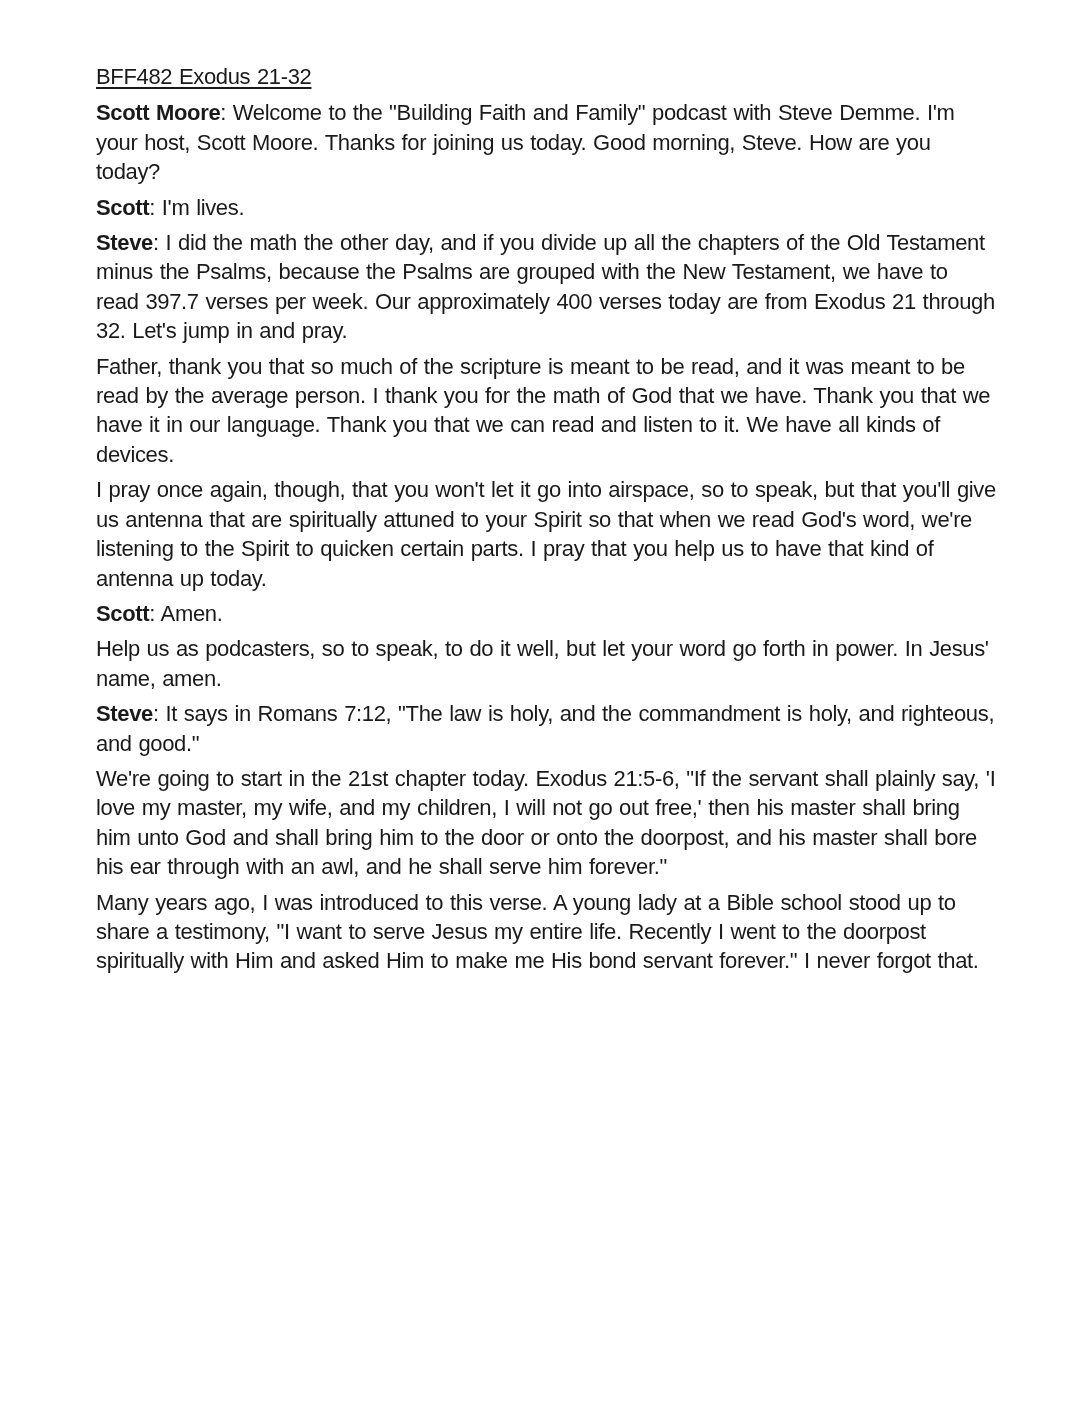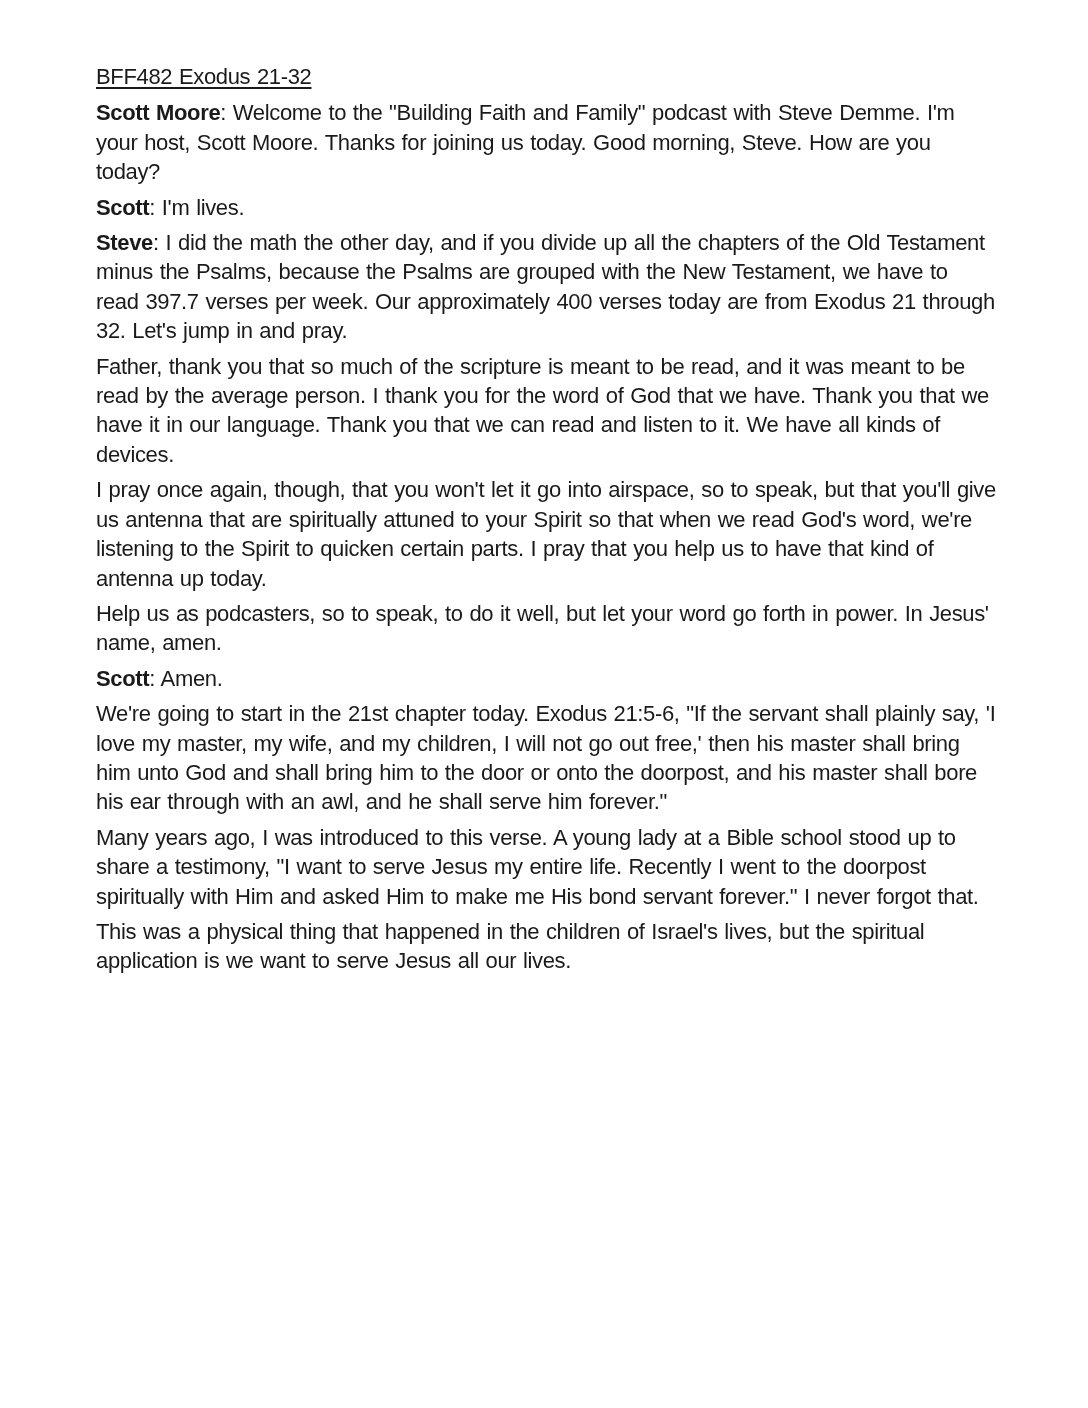--- a/index.html
+++ b/index.html
@@ -59,32 +59,32 @@
 
     <h1 class="doc-title">BFF482 Exodus 21-32</h1>
 
     <p class="para"><span class="speaker">Scott Moore</span><span>: Welcome to the "Building Faith and Family" podcast with Steve Demme. I'm your host, Scott Moore. Thanks for joining us today. Good morning, Steve. How are you today?</span></p>
 
 
     <p class="para"><span class="speaker">Scott</span><span>: I'm lives.</span></p>
 
     <p class="para"><span class="speaker">Steve</span><span>: I did the math the other day, and if you divide up all the chapters of the Old Testament minus the Psalms, because the Psalms are grouped with the New Testament, we have to read 397.7 verses per week. Our approximately 400 verses today are from Exodus 21 through 32. Let's jump in and pray.</span></p>
 
-    <p class="para"><span class="speaker"></span><span>Father, thank you that so much of the scripture is meant to be read, and it was meant to be read by the average person. I thank you for the word of God that we have. Thank you that we have it in our language. Thank you that we can read and listen to it. We have all kinds of devices.</span></p>
+    <p class="para"><span class="speaker"></span><span>Father, thank you that so much of the scripture is meant to be read, and it was meant to be read by the average person. I thank you for the math of God that we have. Thank you that we have it in our language. Thank you that we can read and listen to it. We have all kinds of devices.</span></p>
 
     <p class="para"><span class="speaker"></span><span>I pray once again, though, that you won't let it go into airspace, so to speak, but that you'll give us antenna that are spiritually attuned to your Spirit so that when we read God's word, we're listening to the Spirit to quicken certain parts. I pray that you help us to have that kind of antenna up today.</span></p>
 
+    <p class="para"><span class="speaker">Scott</span><span>: Amen.</span></p>
+
     <p class="para"><span class="speaker"></span><span>Help us as podcasters, so to speak, to do it well, but let your word go forth in power. In Jesus' name, amen.</span></p>
 
-    <p class="para"><span class="speaker">Scott</span><span>: Amen.</span></p>
-
+    <p class="para"><span class="speaker">Steve</span><span>: It says in Romans 7:12, "The law is holy, and the commandment is holy, and righteous, and good."</span></p>
 
 
     <p class="para"><span class="speaker"></span><span>We're going to start in the 21st chapter today. Exodus 21:5-6, "If the servant shall plainly say, 'I love my master, my wife, and my children, I will not go out free,' then his master shall bring him unto God and shall bring him to the door or onto the doorpost, and his master shall bore his ear through with an awl, and he shall serve him forever."</span></p>
 
     <p class="para"><span class="speaker"></span><span>Many years ago, I was introduced to this verse. A young lady at a Bible school stood up to share a testimony, "I want to serve Jesus my entire life. Recently I went to the doorpost spiritually with Him and asked Him to make me His bond servant forever." I never forgot that.</span></p>
 
-    <p class="para"><span class="speaker"></span><span>This was a physical thing that happened in the children of Israel's lives, but the spiritual application is we want to serve Jesus all our lives.</span></p>
 
   </div>
 
   <div class="page-footer">1</div>
 </div>
 
 </body></html>

